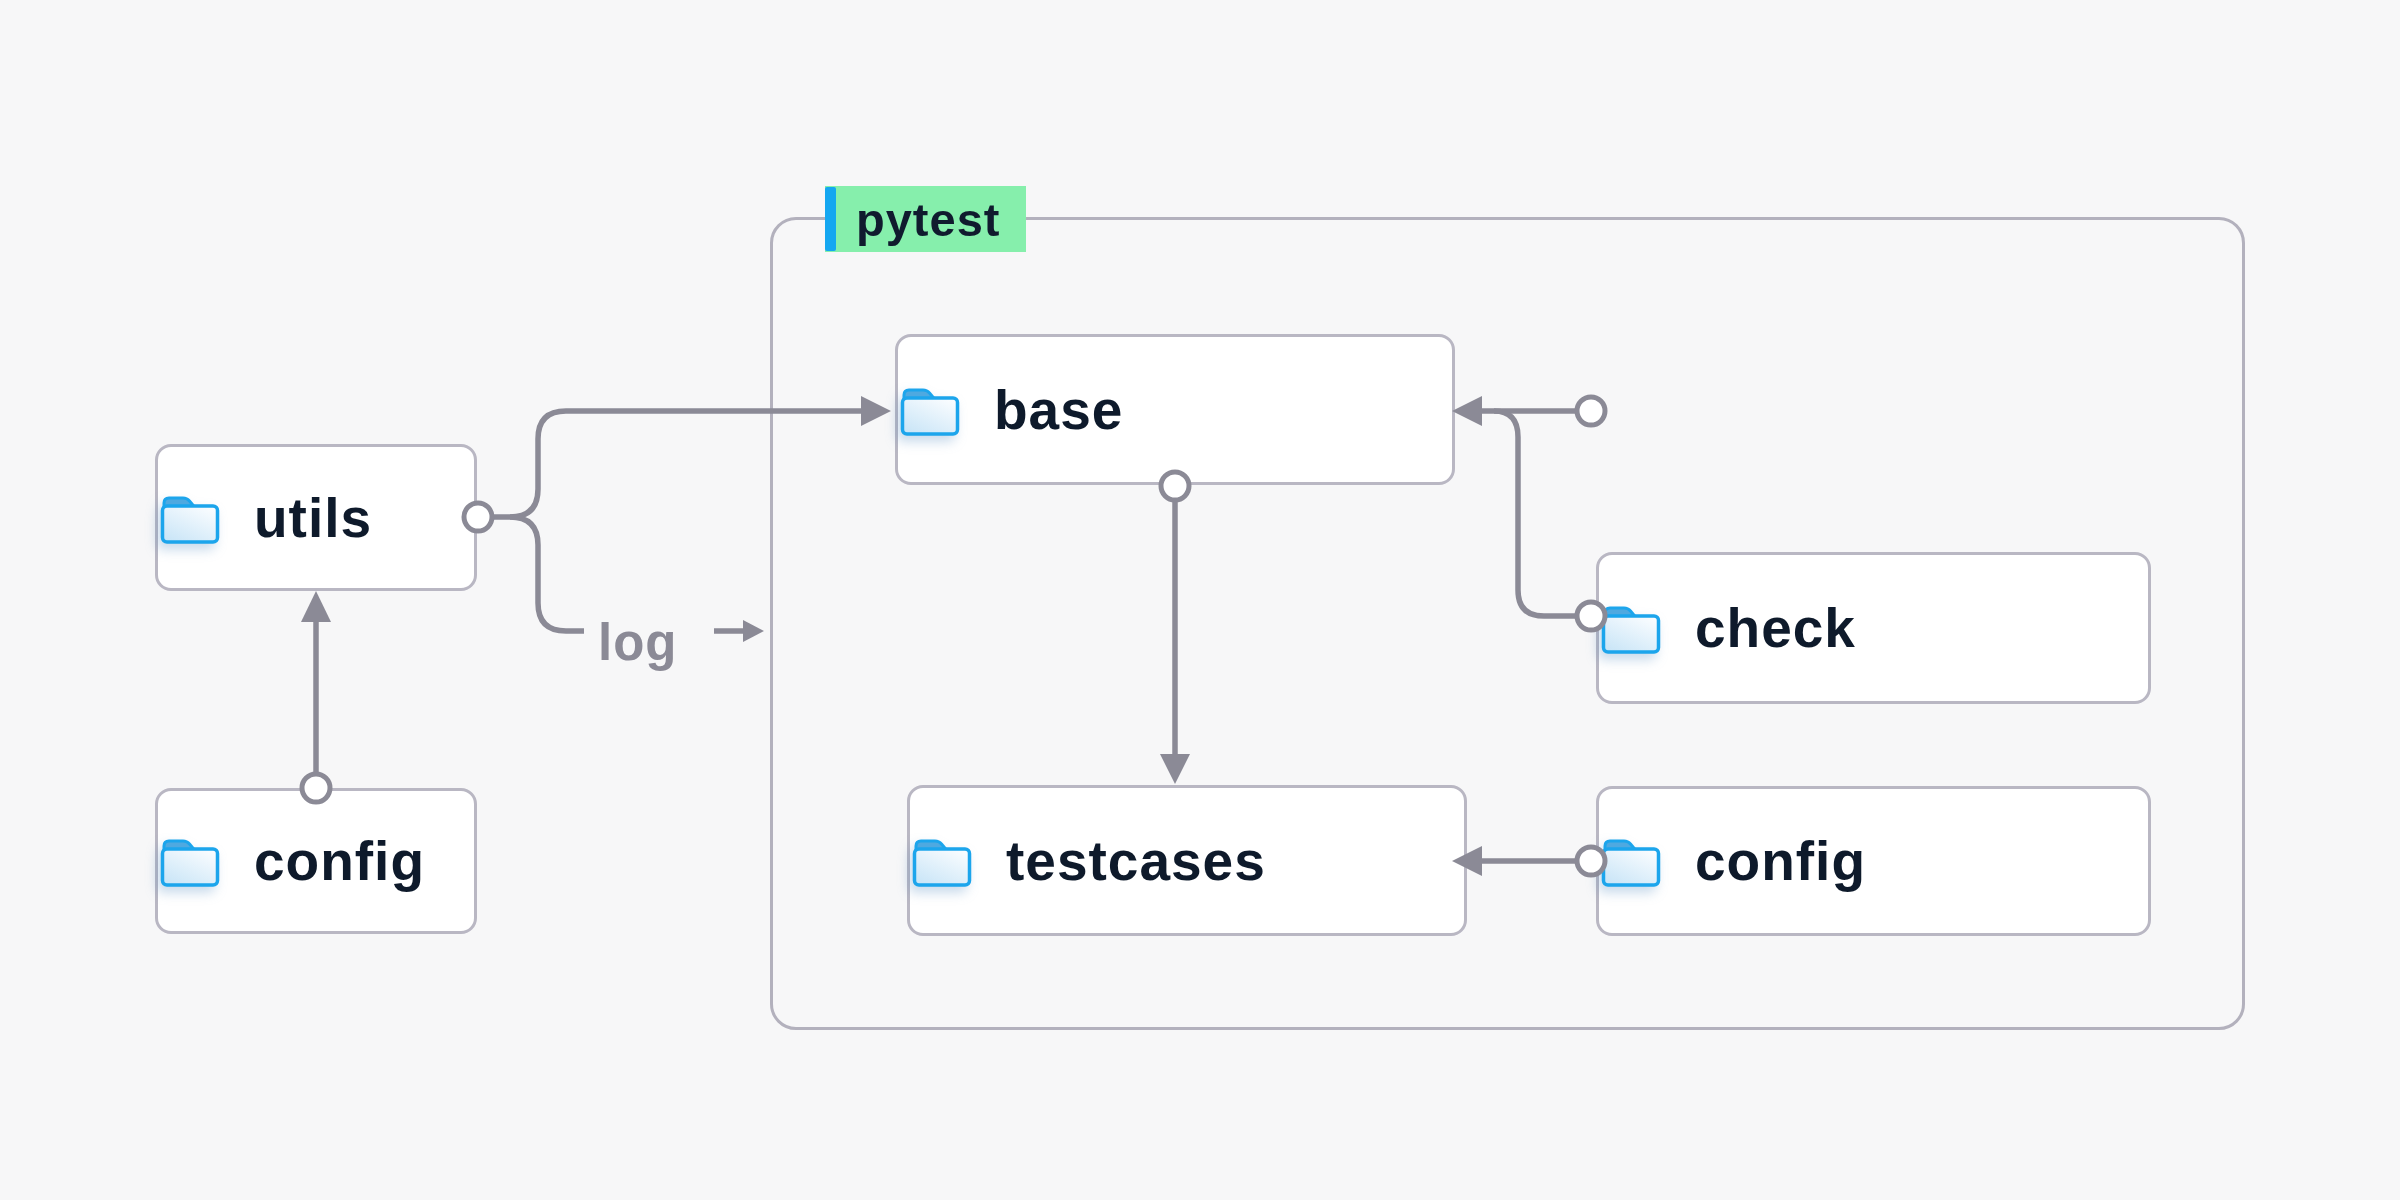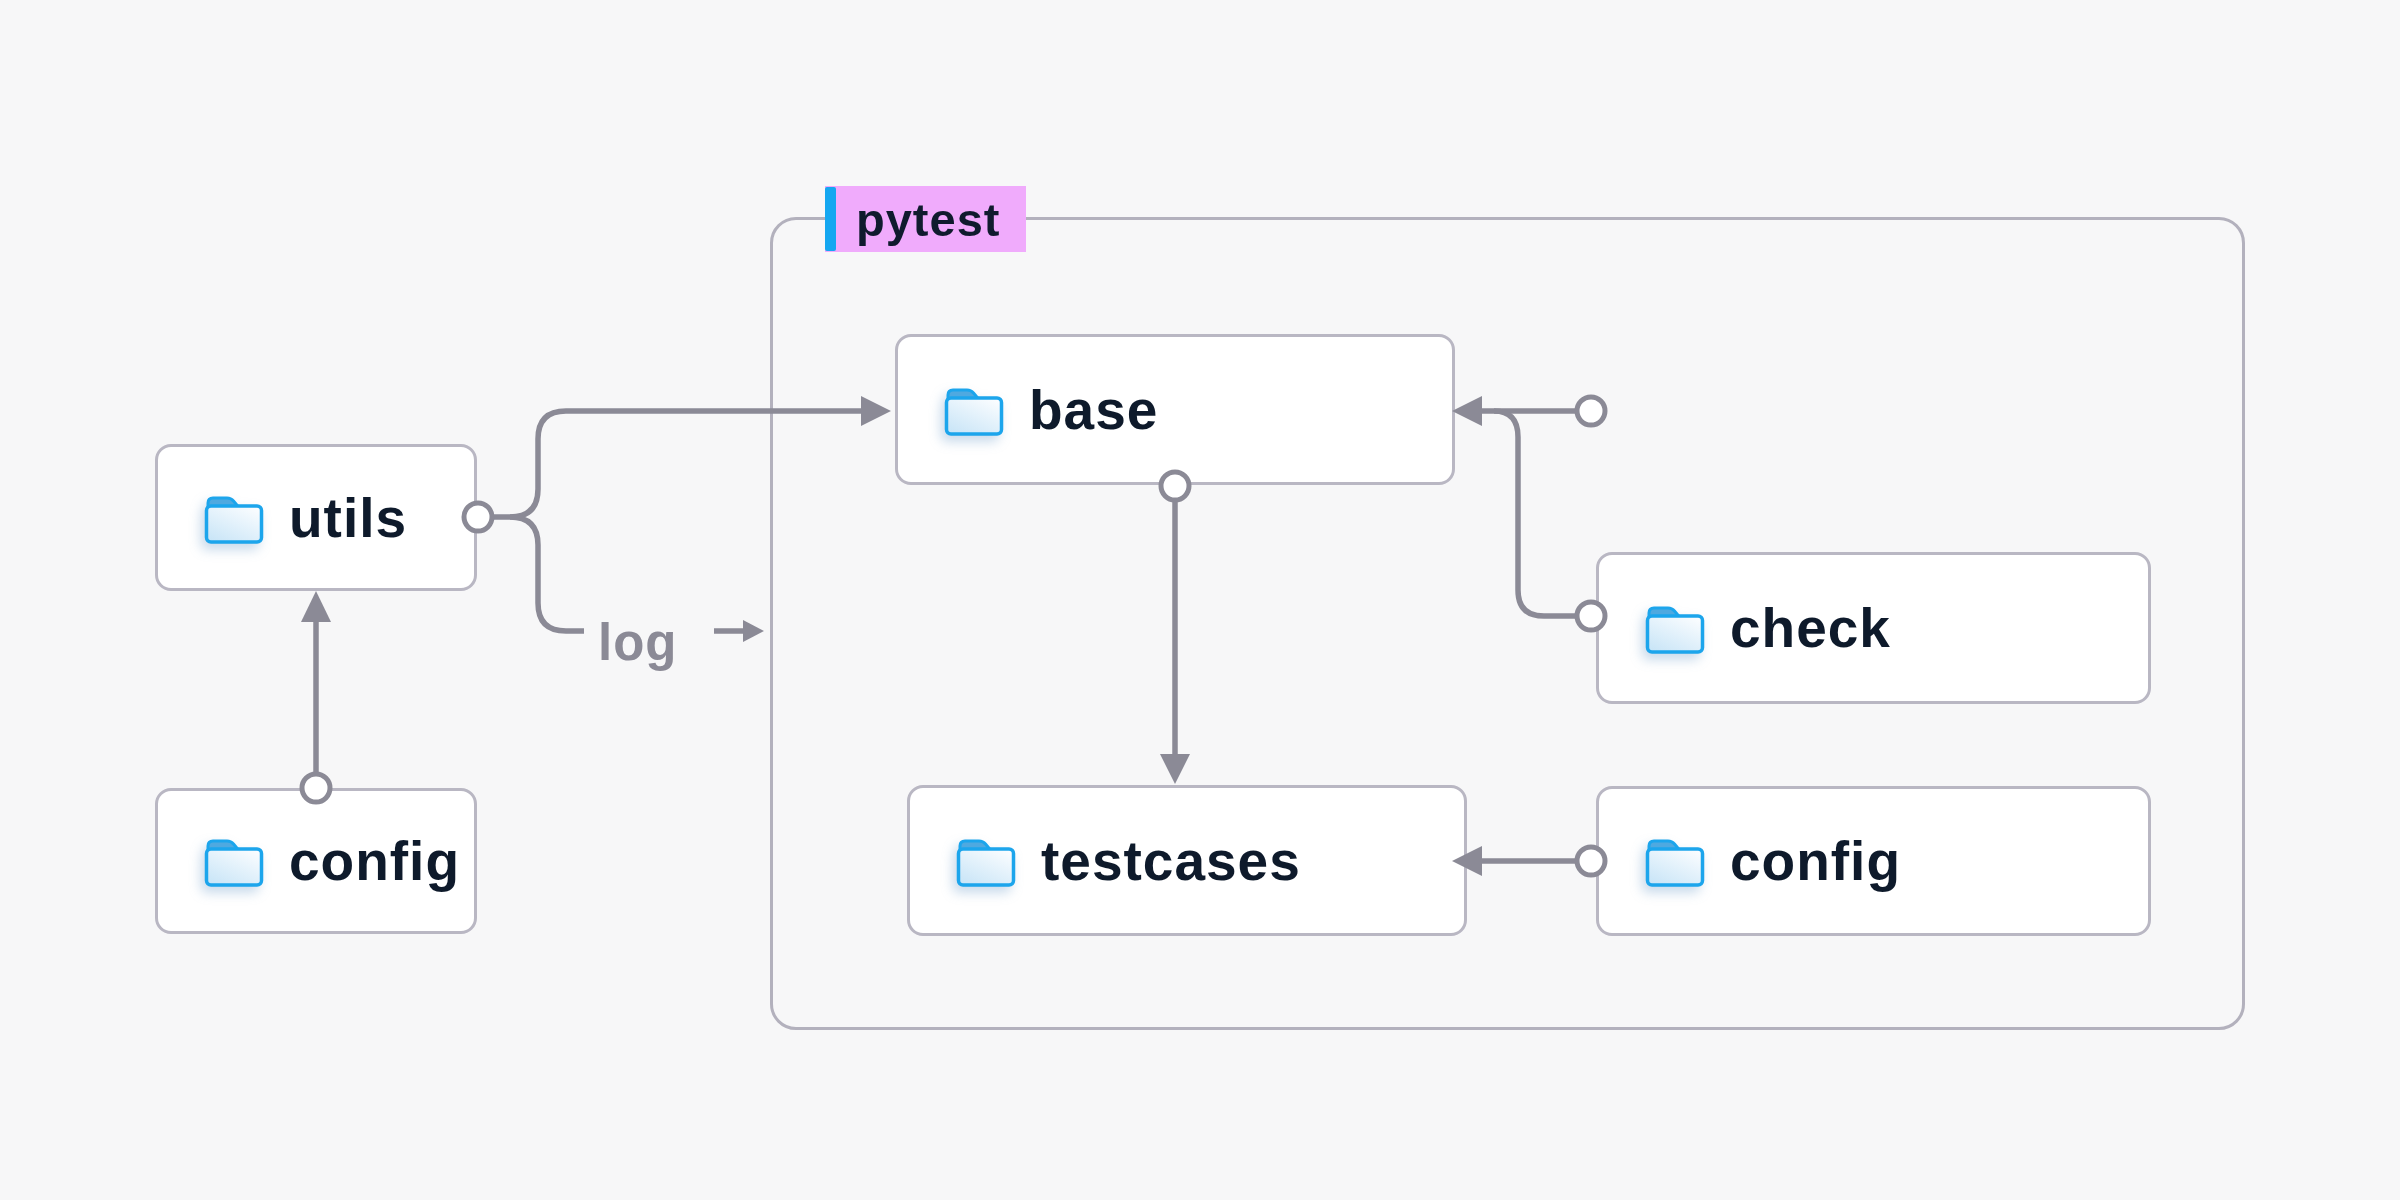--- a/index.html
+++ b/index.html
@@ -14,33 +14,33 @@
   
   .group {
     position: absolute; left: 770px; top: 217px;
     width: 1475px; height: 813px;
     border: 3px solid #b3b1bd; border-radius: 26px;
     box-sizing: border-box;
   }
   .group-label {
     position: absolute; left: 52px; top: -34px; height: 66px;
     display: flex; align-items: center; gap: 20px;
-    background: #f0abfc; padding: 0 26px 0 0;
+    background: #86efac; padding: 0 26px 0 0;
   }
   .accent-bar { width: 11px; height: 64px; background: #14a7f1; border-radius: 2px; }
   .group-label-text {
     font-size: 47px; font-weight: 600; color: #101b2e; letter-spacing: 1px;
   }
 
   
   .node {
     position: absolute; background: #ffffff;
     border: 3px solid #b9b7c3; border-radius: 16px;
     display: flex; align-items: center;
-    padding-left: 44px; gap: 23px;
+    gap: 32px;
     box-sizing: border-box;
   }
   .node-label {
     font-size: 55px; font-weight: 700; color: #0e1a2b; letter-spacing: 1px;
     white-space: nowrap;
   }
   .folder-icon {
     width: 64px; height: 54px; flex: 0 0 auto;
     filter: drop-shadow(-4px 6px 6px rgba(73,134,190,0.30));
   }

